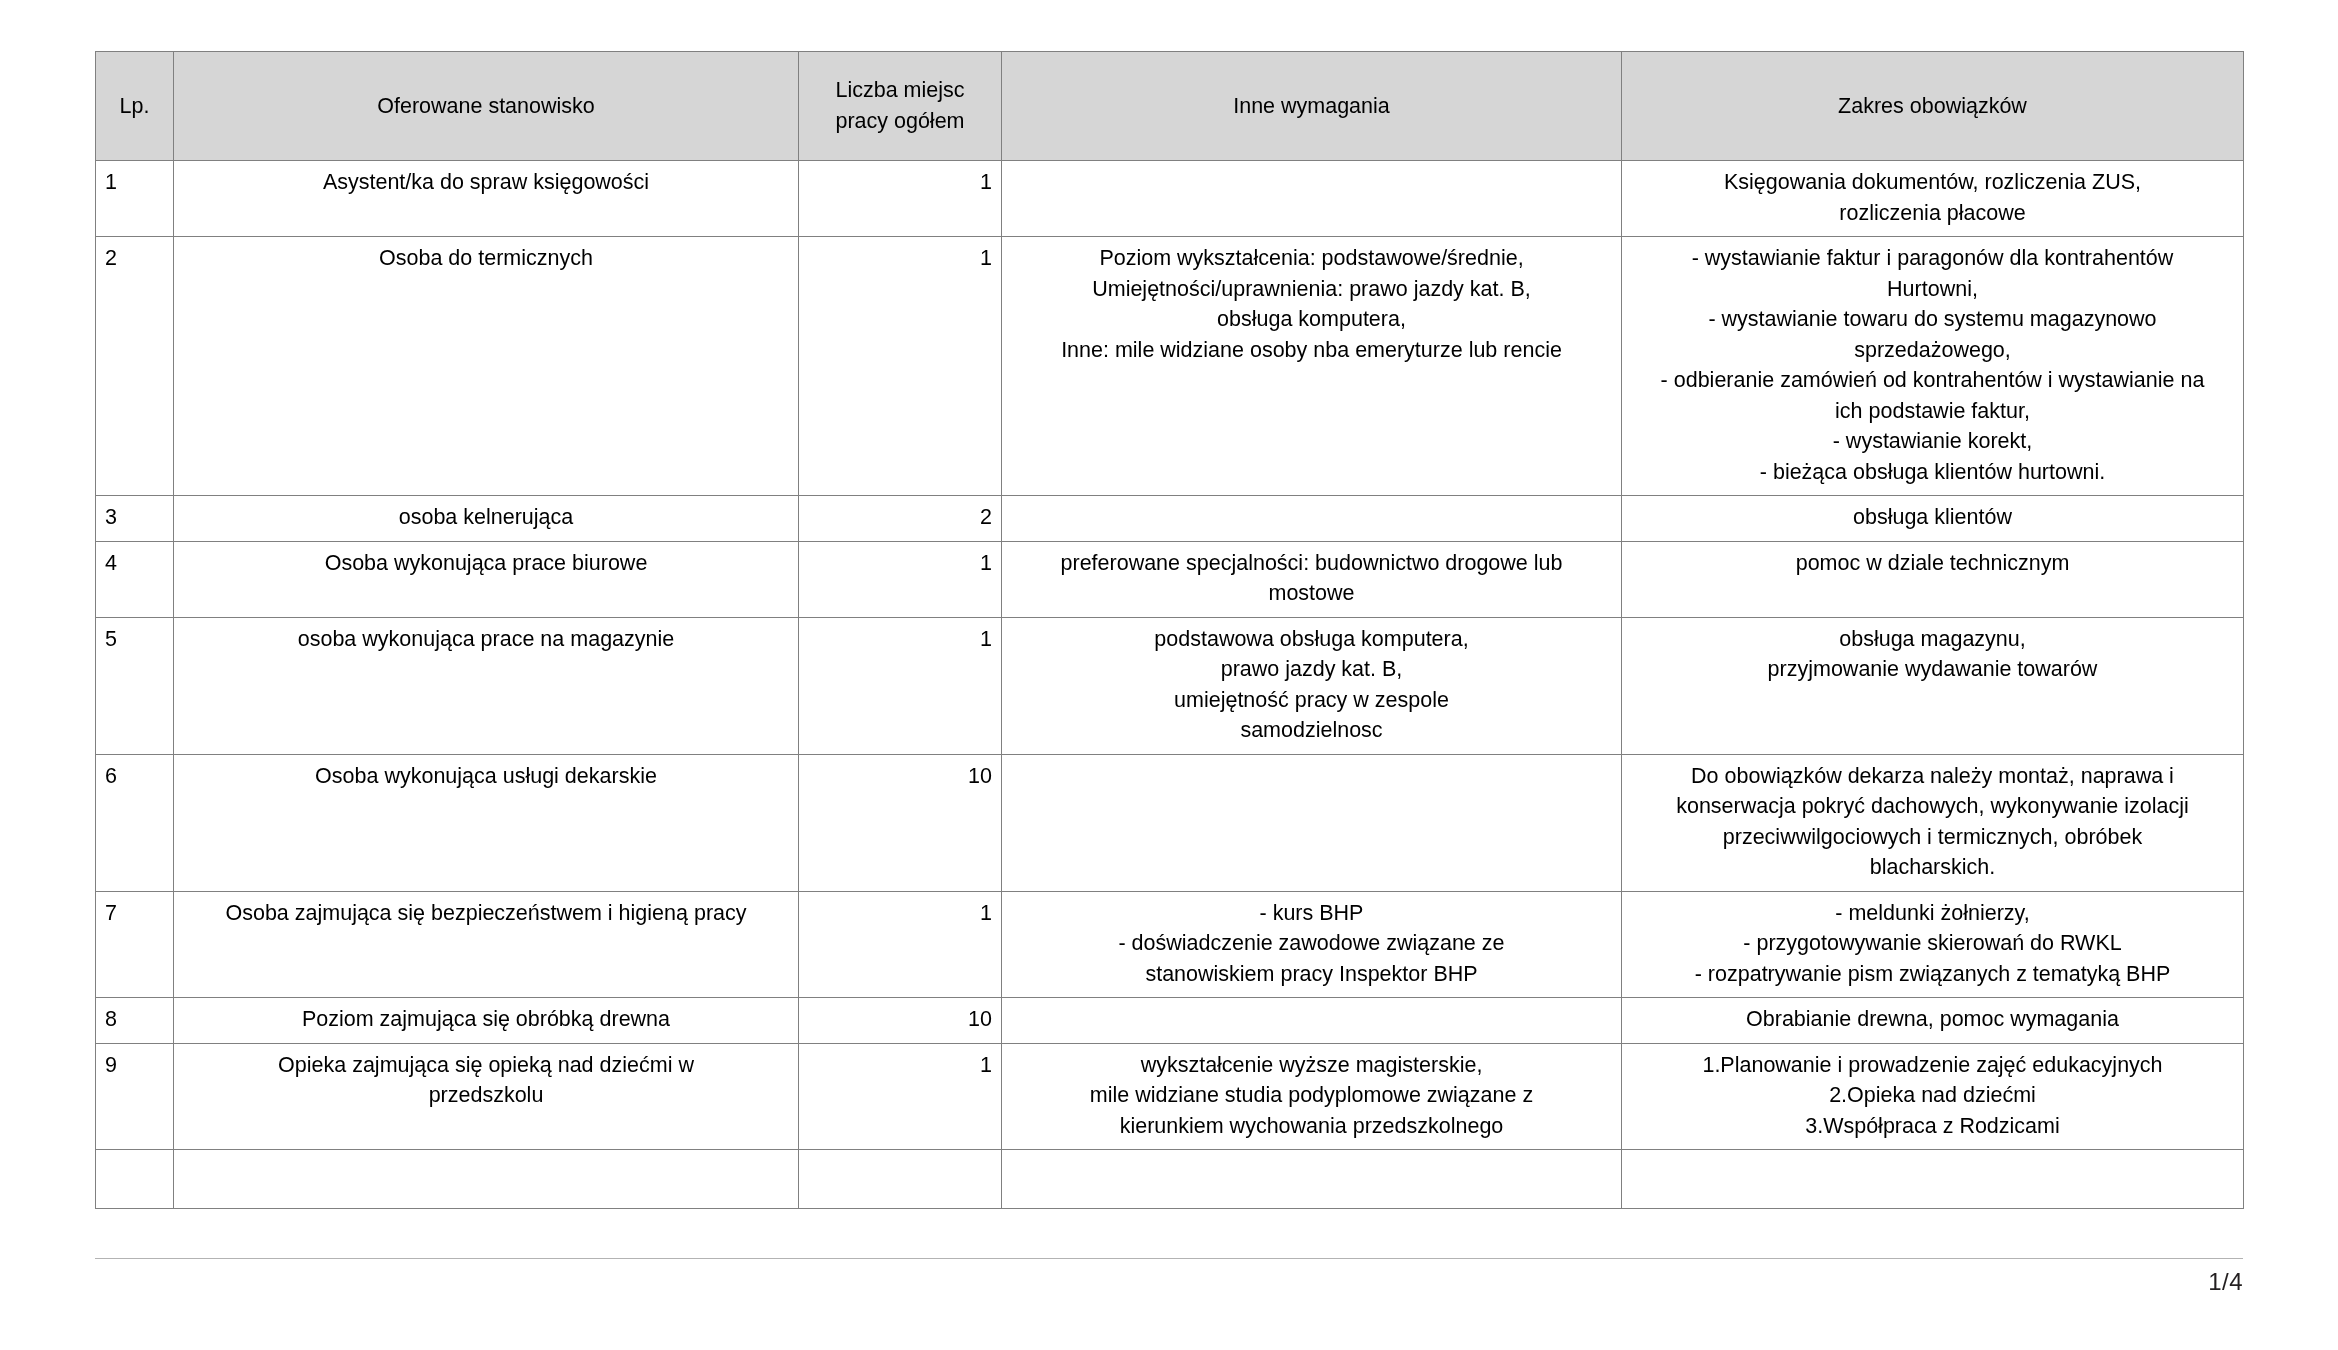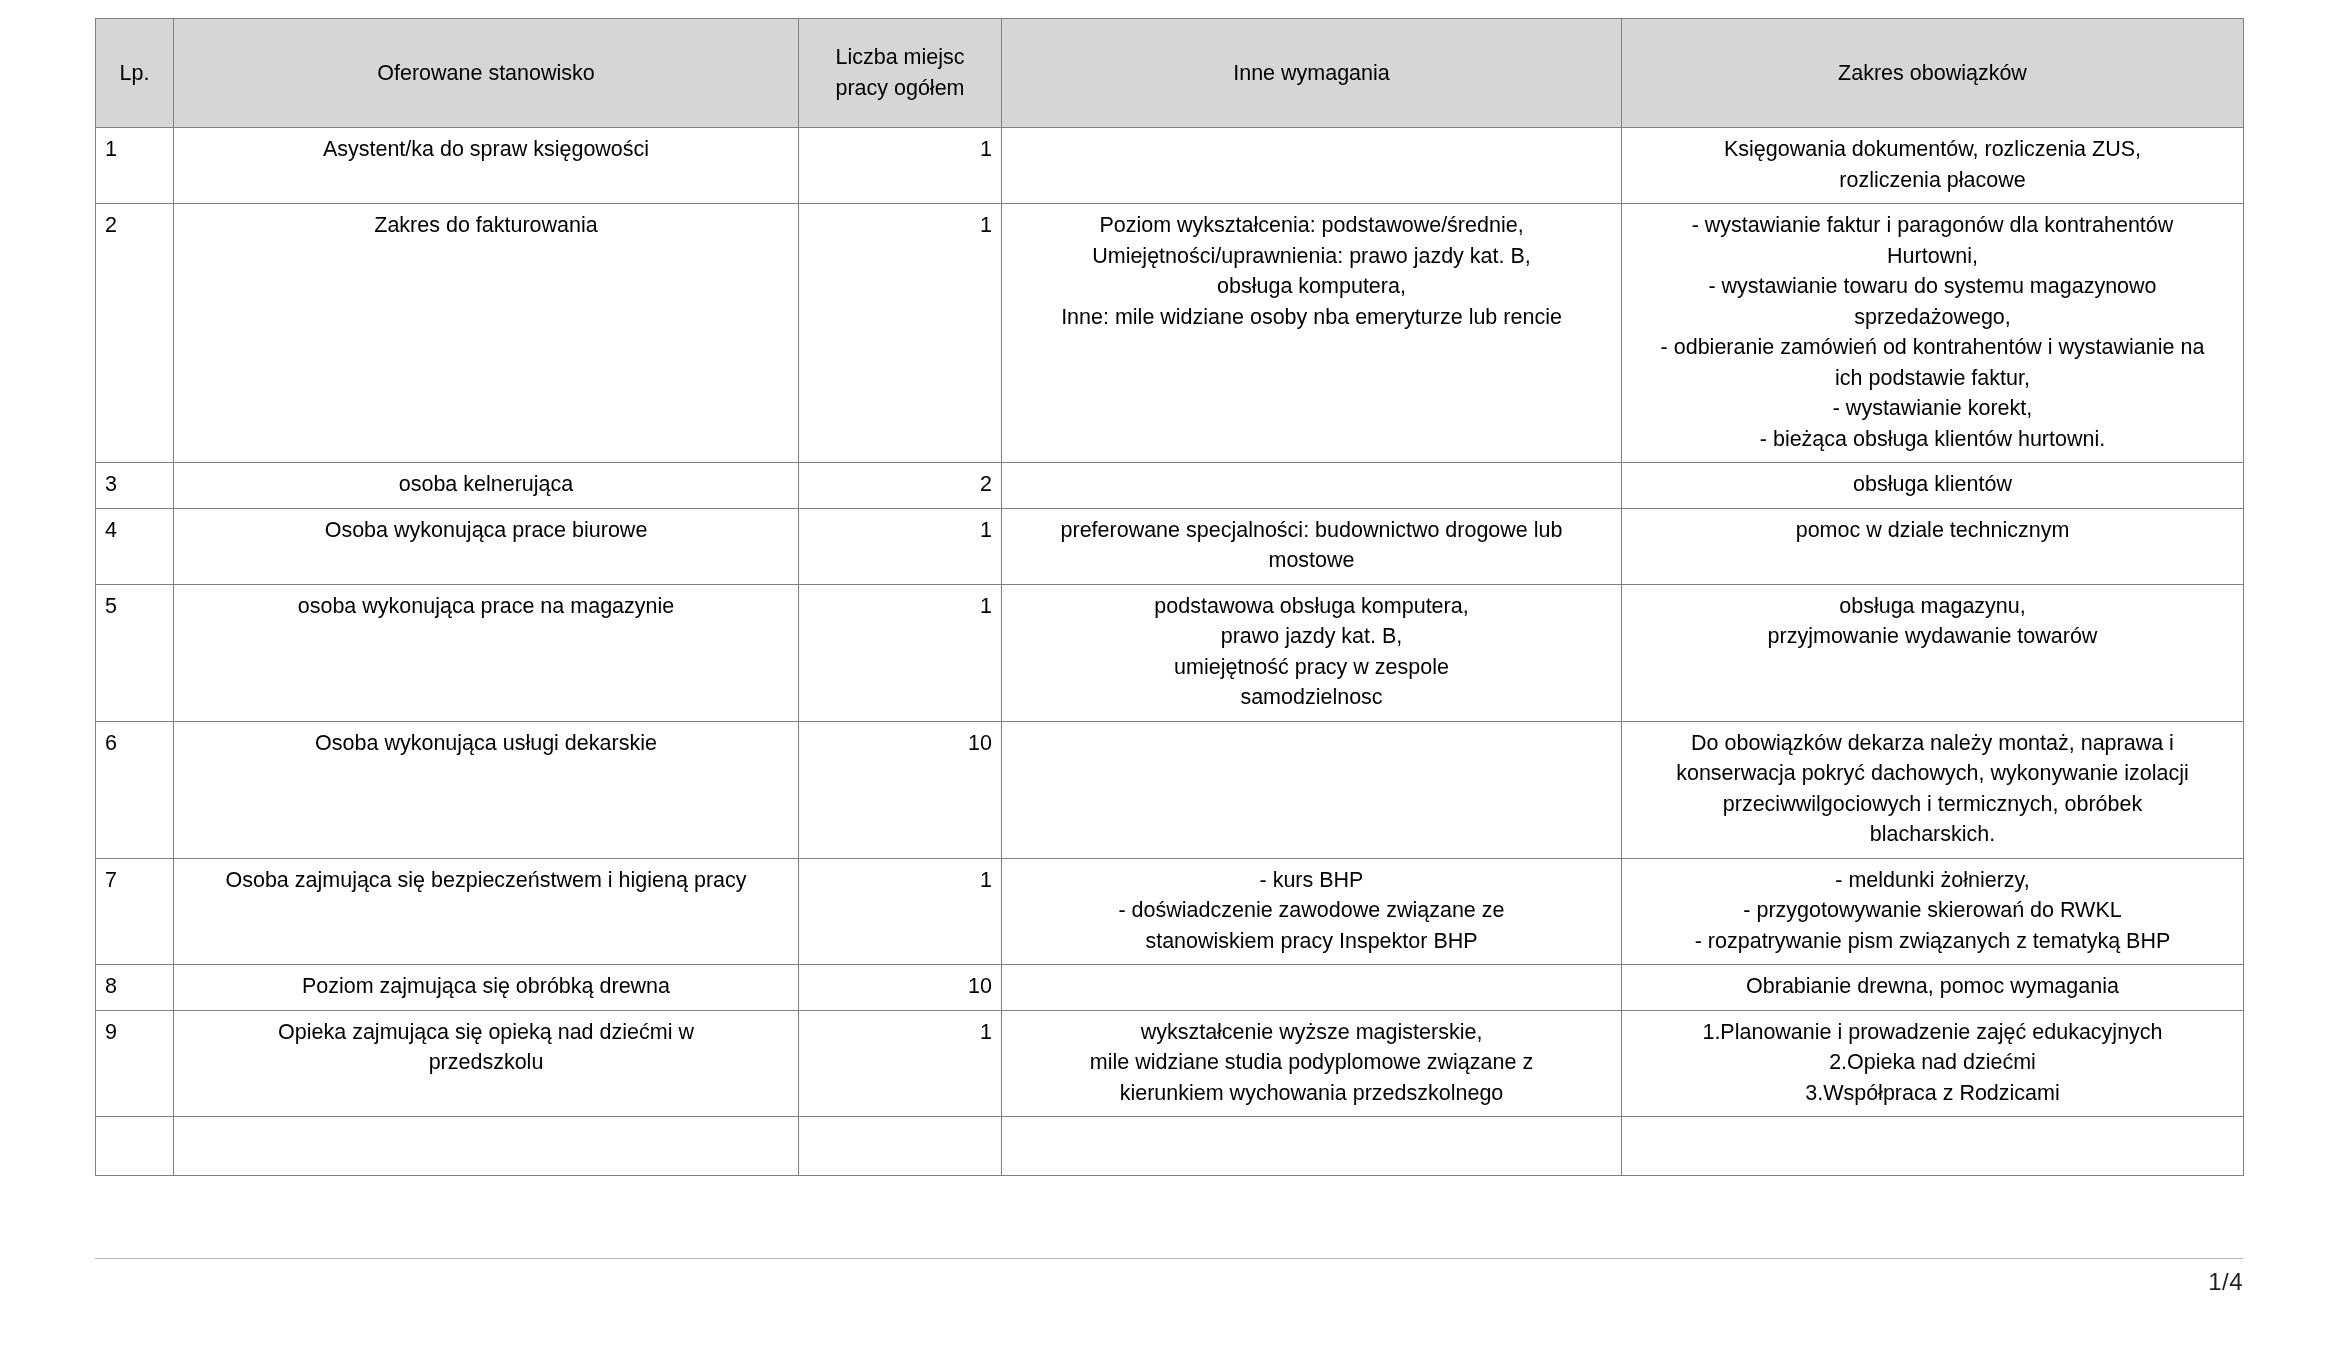--- a/index.html
+++ b/index.html
@@ -22,20 +22,21 @@
     height: 1350px;
     box-sizing: border-box;
     padding: 18px 95px 0 95px;
   }
   table.job-table {
     border-collapse: collapse;
     width: 2148px;
     table-layout: fixed;
     font-size: 21.5px;
     line-height: 1.42;
+    margin-top: 33px;
   }
   table.job-table col.c-lp { width: 78px; }
   table.job-table col.c-pos { width: 625px; }
   table.job-table col.c-num { width: 203px; }
   table.job-table col.c-req { width: 620px; }
   table.job-table col.c-duty { width: 622px; }
 
   table.job-table th, table.job-table td {
     border: 1px solid #808080;
     vertical-align: top;
@@ -101,21 +102,21 @@
       <tr>
         <td class="lp">1</td>
         <td class="cell-text ml">Asystent/ka do spraw księgowości</td>
         <td class="num">1</td>
         <td class="cell-text ml"></td>
         <td class="cell-text ml">Księgowania dokumentów, rozliczenia ZUS,
 rozliczenia płacowe</td>
       </tr>
       <tr>
         <td class="lp">2</td>
-        <td class="cell-text ml">Zakres do fakturowania</td>
+        <td class="cell-text ml">Osoba do termicznych</td>
         <td class="num">1</td>
         <td class="cell-text ml">Poziom wykształcenia: podstawowe/średnie,
 Umiejętności/uprawnienia: prawo jazdy kat. B,
 obsługa komputera,
 Inne: mile widziane osoby nba emeryturze lub rencie</td>
         <td class="cell-text ml">- wystawianie faktur i paragonów dla kontrahentów
 Hurtowni,
 - wystawianie towaru do systemu magazynowo
 sprzedażowego,
 - odbieranie zamówień od kontrahentów i wystawianie na

